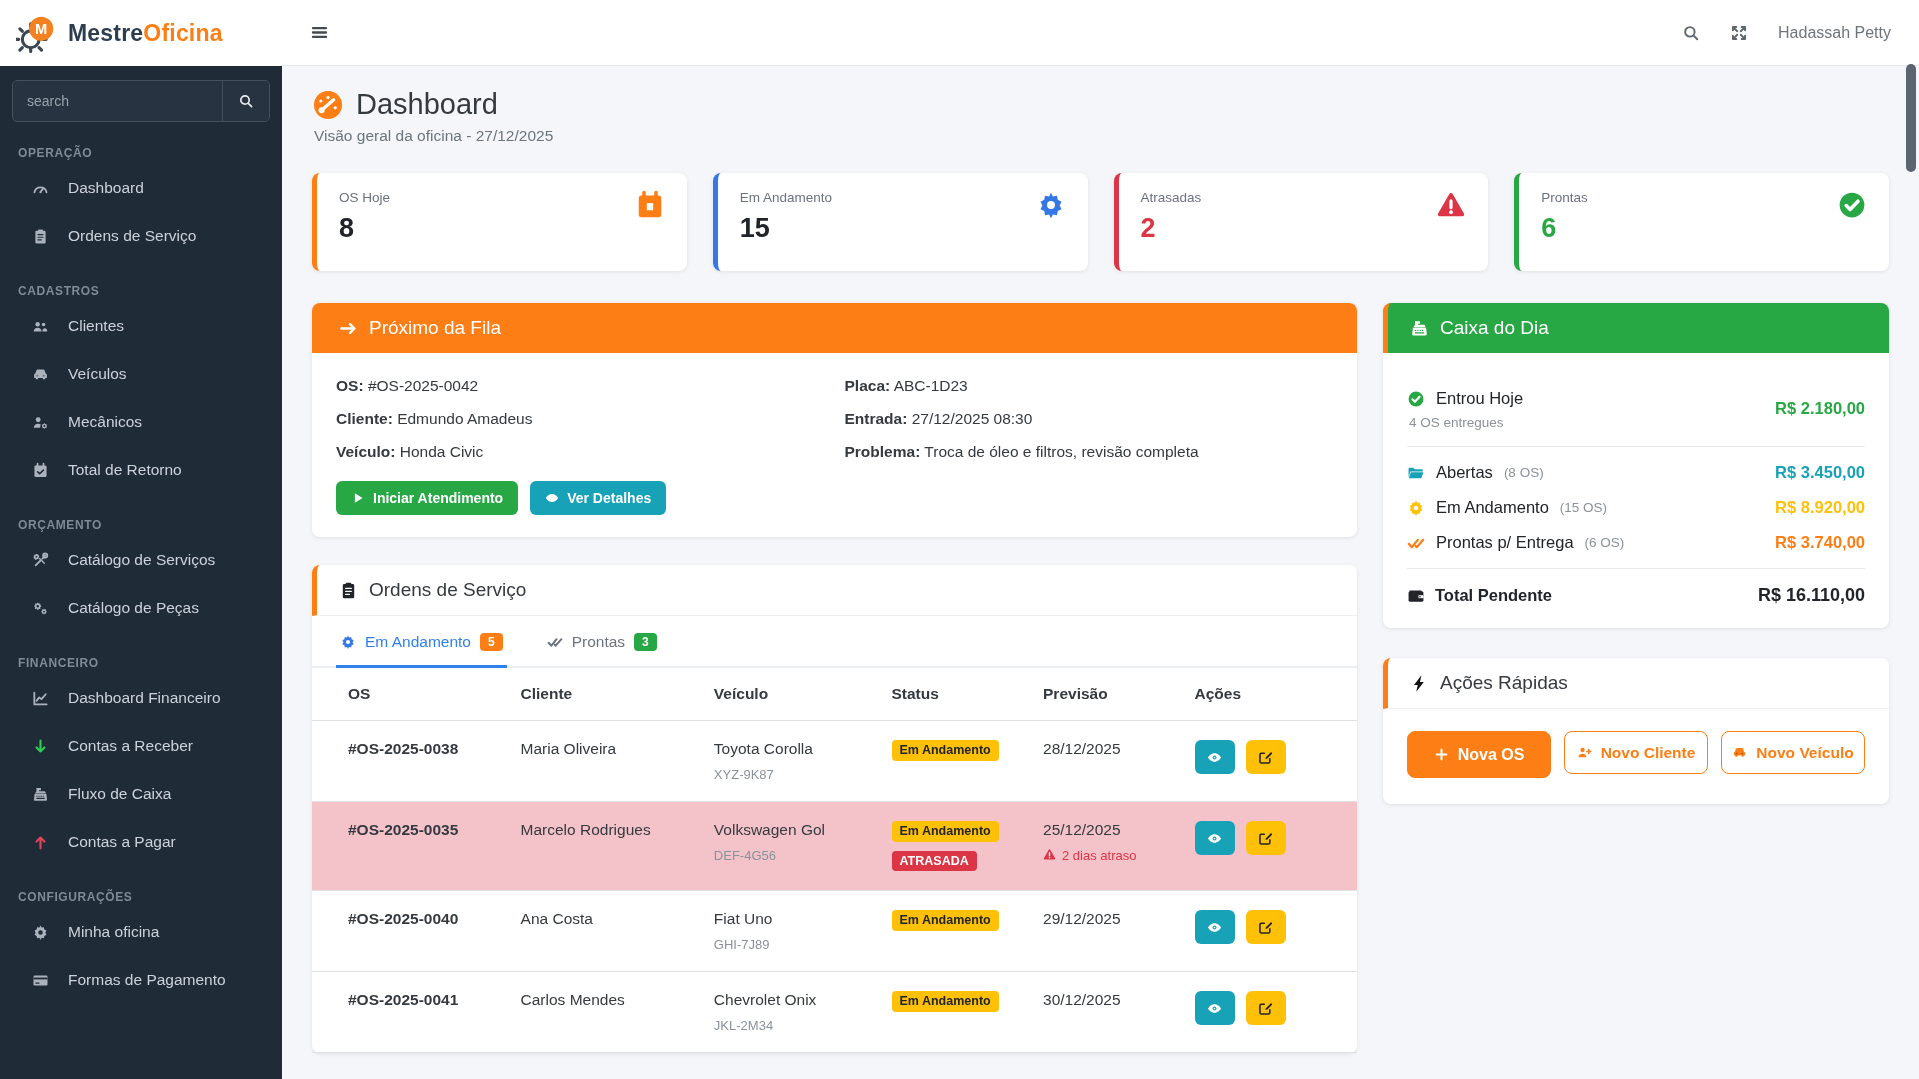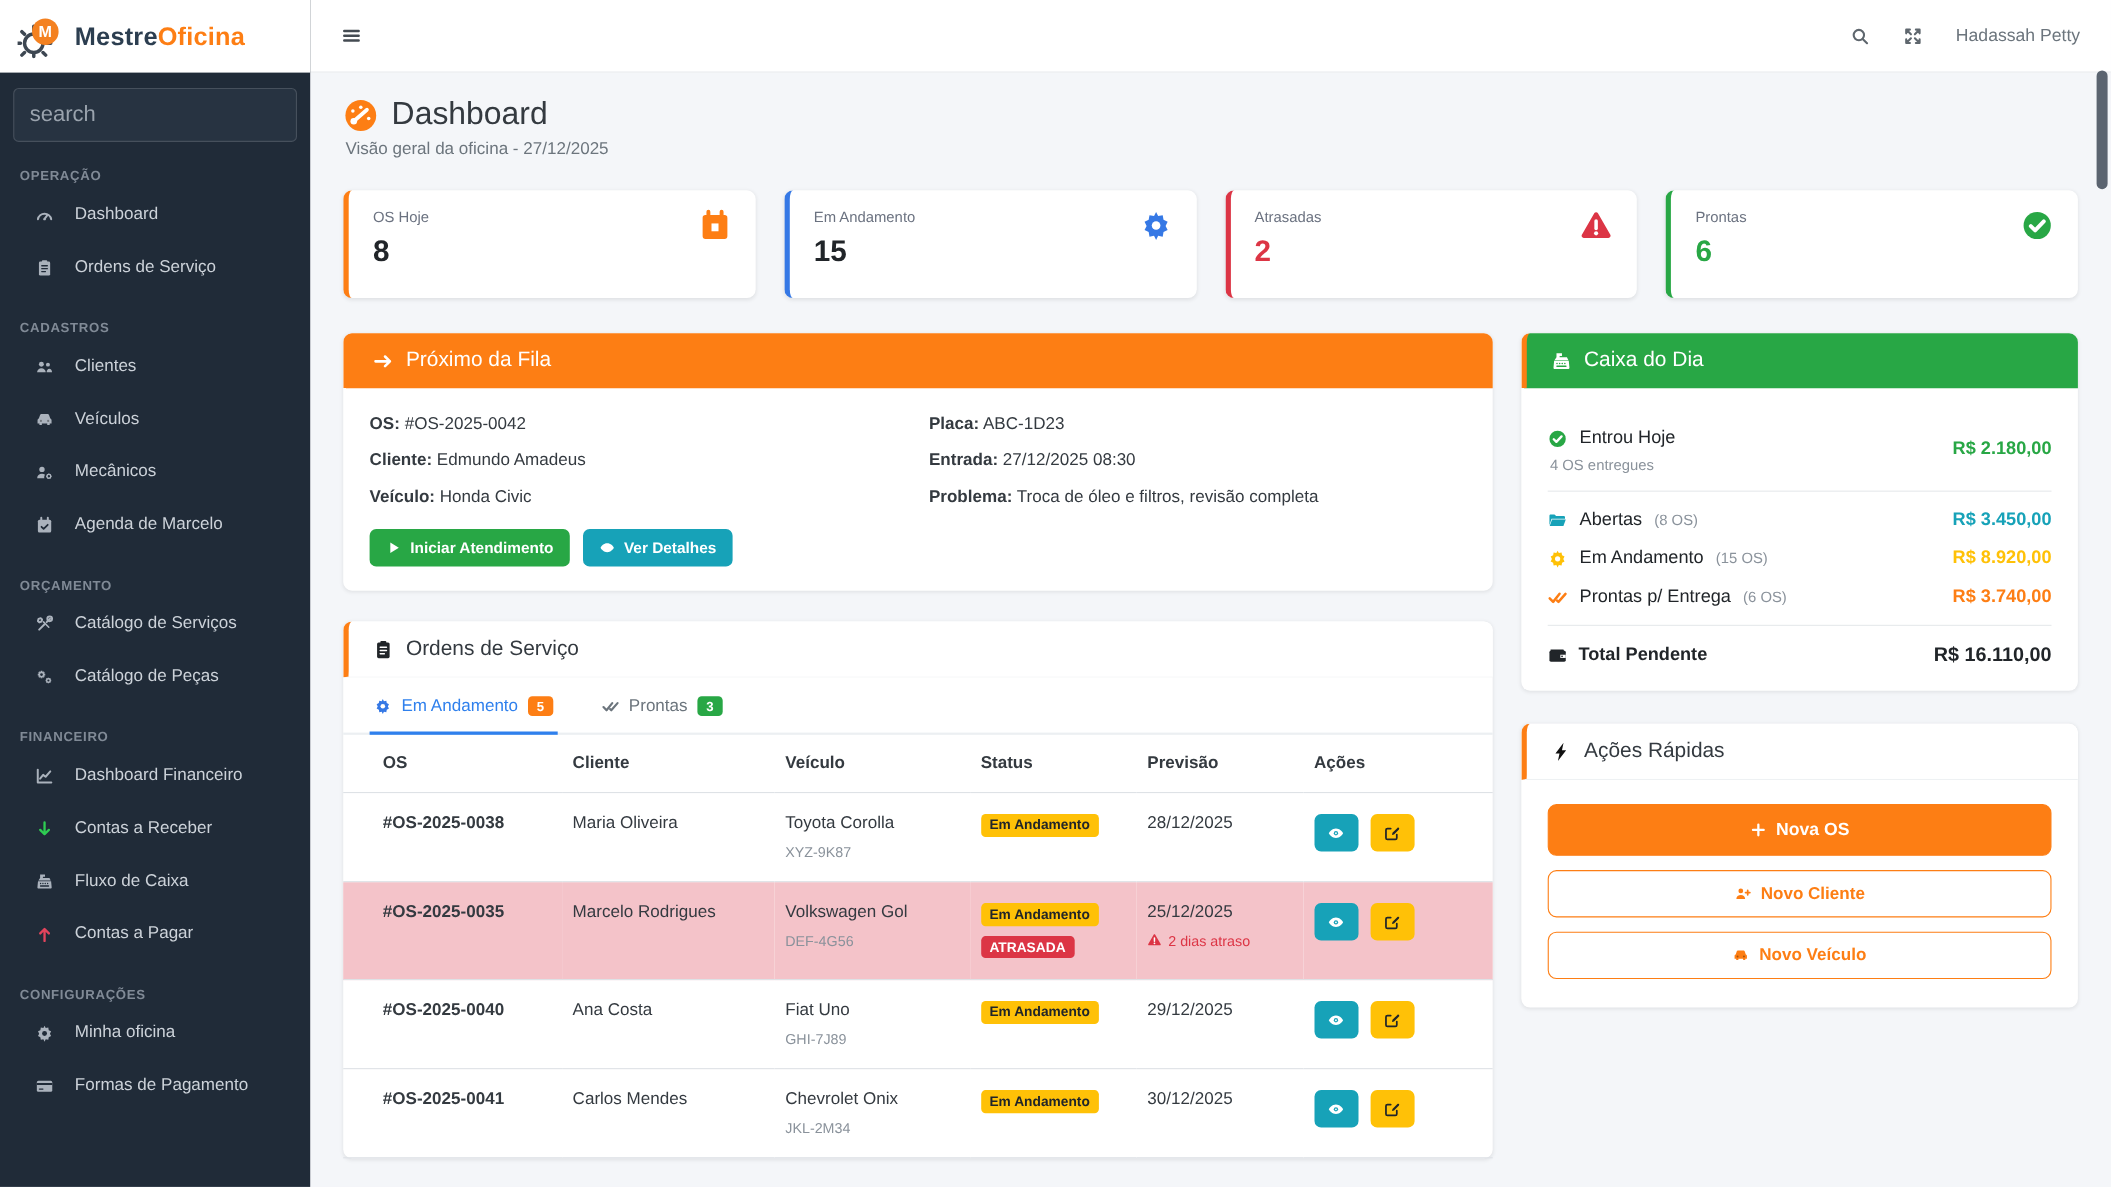--- a/index.html
+++ b/index.html
@@ -15,21 +15,21 @@
   .ic svg{width:1em;height:1em;}
 
   
   .sidebar{position:absolute;left:0;top:0;width:282px;height:1079px;background:var(--sidebar);z-index:5;overflow:hidden;}
   .sidebar .ic{--hole:#202b38;}
   .logo-area{height:66px;background:#fff;display:flex;align-items:center;gap:10px;padding:0 16px;}
   .brand-text{font-size:23px;font-weight:700;letter-spacing:.2px;}
   .brand-text .b1{color:#2c3e50;}
   .brand-text .b2{color:var(--orange);}
   .search-wrap{margin:14px 12px 6px;display:flex;border:1px solid #46505c;border-radius:5px;overflow:hidden;background:#273341;}
-  .search-input{flex:1;background:transparent;border:none;outline:none;color:#fff;font-size:20px;padding:12px 14px;font-family:inherit;}
+  .search-input{flex:1;background:transparent;border:none;outline:none;color:#fff;font-size:14px;padding:12px 14px;font-family:inherit;}
   .search-input::placeholder{color:#9aa3ad;}
   .search-btn{width:50px;background:#273341;border:none;border-left:1px solid #46505c;color:#e8eaed;font-size:16px;display:flex;align-items:center;justify-content:center;cursor:pointer;}
   .nav-section{margin:24px 16px 4px 18px;font-size:12px;font-weight:700;letter-spacing:.6px;color:#808a96;}
   .nav-item{display:flex;align-items:center;gap:18px;padding:15px 16px 15px 30px;color:#ccd2d9;font-size:15.5px;cursor:pointer;}
   .nav-item .ic{font-size:17px;color:#aab2bc;width:20px;justify-content:center;}
   .nav-item .green{color:#2ecc52;}
   .nav-item .red{color:#e2445c;}
 
   
   .topbar{position:absolute;left:282px;top:0;right:0;height:66px;background:#fff;border-bottom:1px solid #e7eaed;display:flex;align-items:center;padding:0 28px;z-index:4;}
@@ -109,21 +109,21 @@
   .cash-val{font-size:16.5px;font-weight:700;}
   .divider{border:none;border-top:1px solid #e6e9ec;margin:16px 0;}
   .total-row{display:flex;align-items:center;justify-content:space-between;margin-top:14px;}
   .total-left{display:flex;align-items:center;gap:10px;font-size:16.5px;font-weight:700;color:#212529;}
   .total-left .ic{font-size:18px;color:#212529;}
   .total-val{font-size:18px;font-weight:700;color:#212529;}
   .c-green{color:var(--green);} .c-teal{color:var(--teal);} .c-amber{color:var(--yellow);text-align:center;} .c-orange{color:var(--orange);}
 
   
   .quick-panel{margin-top:30px;}
-  .quick-body{padding:22px 24px 26px;display:flex;flex-direction:column;gap:13px;}
+  .quick-body{padding:22px 24px 26px;display:flex;flex-direction:row;gap:13px;}
   .qbtn{width:100%;border-radius:8px;font-family:inherit;font-size:16px;font-weight:700;display:flex;align-items:center;justify-content:center;gap:9px;cursor:pointer;}
   .qbtn .ic{font-size:15px;}
   .qbtn-solid{background:var(--orange);color:#fff;border:1px solid var(--orange);height:47px;}
   .qbtn-line{background:#fff;color:var(--orange);border:1px solid var(--orange);height:43px;font-size:15.5px;}
   .qbtn-line .ic{--hole:#fff;}
   .bolt-ic{color:#111;font-size:20px;}
 
   
   .scroll-thumb{position:absolute;right:3px;top:64px;width:10px;height:108px;background:#5b6470;border-radius:5px;z-index:9;}
 </style>
@@ -215,21 +215,21 @@
     <span>Mecânicos</span>
   </div>
   <div class="nav-item">
     <span class="ic">
         <svg viewBox="0 0 16 16" aria-hidden="true">
           <path d="M5.2 1.6v2.2M10.8 1.6v2.2" stroke="currentColor" stroke-width="1.7" stroke-linecap="round"></path>
           <rect x="2.3" y="3.2" width="11.4" height="11" rx="1.3" fill="currentColor"></rect>
           <path d="M5.4 9.3l1.8 1.8 3.5-3.5" stroke="var(--hole,#fff)" stroke-width="1.5" fill="none" stroke-linecap="round" stroke-linejoin="round"></path>
         </svg>
       </span>
-    <span>Agenda de Marcelo</span>
+    <span>Total de Retorno</span>
   </div>
 
   <div class="nav-section">ORÇAMENTO</div>
   <div class="nav-item">
     <span class="ic">
         <svg viewBox="0 0 16 16" aria-hidden="true">
           <g fill="none" stroke="currentColor" stroke-width="1.7" stroke-linecap="round" stroke-linejoin="round"><path d="M3.4 12.6 8 8M9.8 6.2l2.9-2.9M2.9 3.4l1.8-.6 1.2 1.2-.6 1.8-1.8.6-1.2-1.2z"></path><path d="M6.8 9.2l5.8 5.8" transform="scale(.78) translate(2.3 -1.5)"></path><circle cx="12.4" cy="3.4" r="2"></circle>&gt;</g>
         </svg>
       </span>
     <span>Catálogo de Serviços</span>

